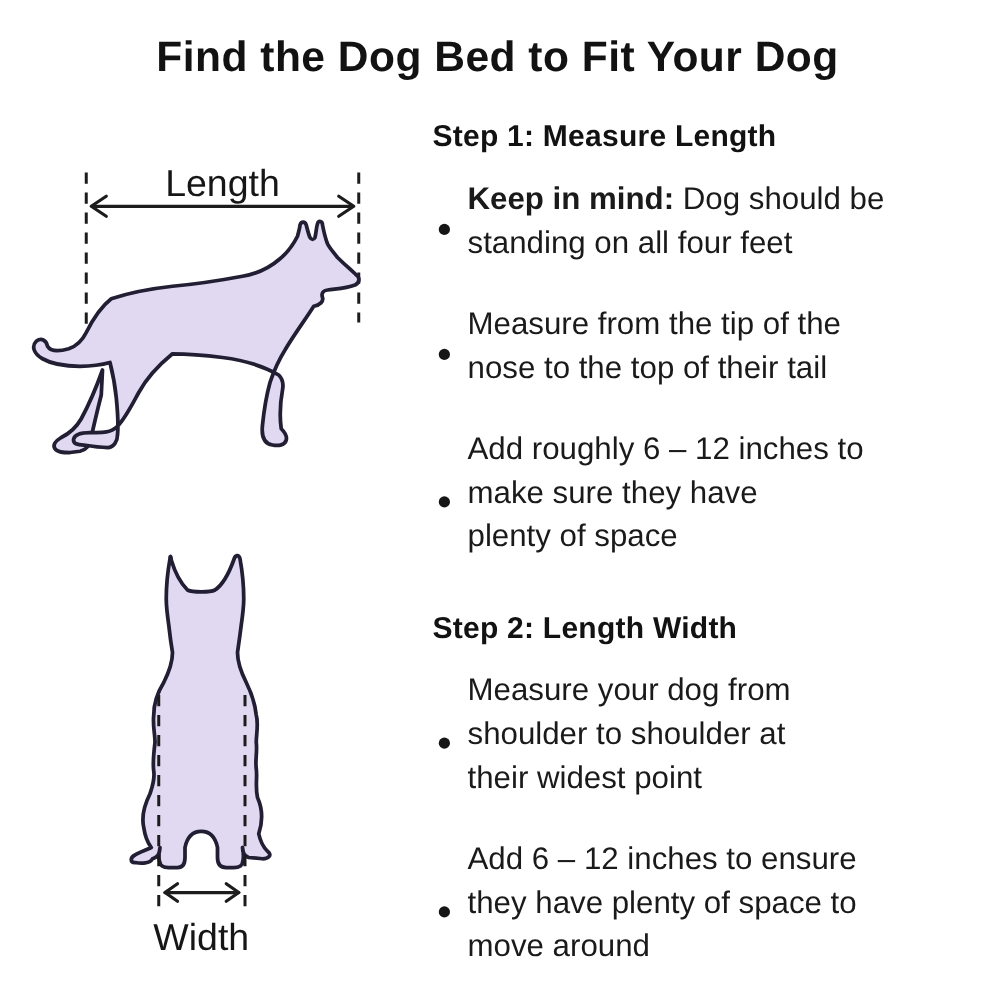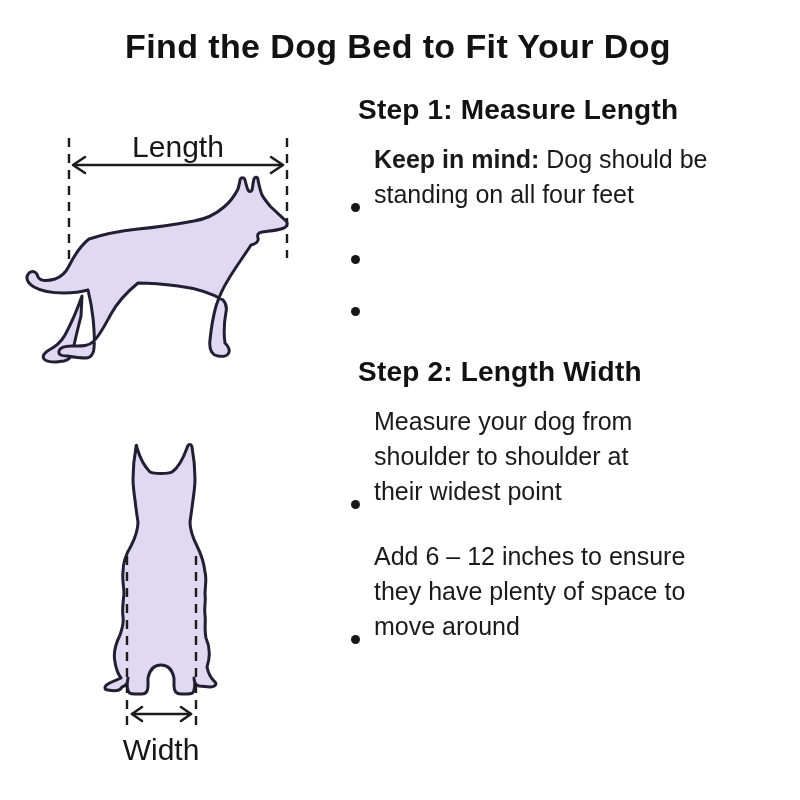--- a/index.html
+++ b/index.html
@@ -32,31 +32,31 @@
     fill: #161616;
     text-anchor: middle;
   }
   .instructions {
     position: absolute;
     left: 346px;
     top: 92px;
     width: 446px;
   }
   .instructions h2 {
-    font-size: 28px;
+    font-size: 24px;
     line-height: 36px;
     font-weight: 700;
-    margin: 0 0 14px 12px;
+    margin: 0 0 14px 0;
     letter-spacing: 0.2px;
     color: #121212;
   }
   .instructions h2.step2 { margin-top: 38px; }
   .bullet {
     display: flex;
-    align-items: flex-end;
+    align-items: center;
     margin-bottom: 30px;
   }
   .bullet:last-child { margin-bottom: 16px; }
   .bullet .dot {
     flex: 0 0 9px;
     width: 9px; height: 9px;
     border-radius: 50%;
     background: #161616;
     margin: 13px 14px 0 5px;
   }
@@ -199,24 +199,29 @@
     <h2>Step 1: Measure Length</h2>
 
     <div class="bullet">
       <span class="dot"></span>
       <p><span class="b">Keep in mind:</span><span> Dog should be
 standing on all four feet</span></p>
     </div>
 
     <div class="bullet">
       <span class="dot"></span>
-    </div>
-
-    <div class="bullet">
-      <span class="dot"></span>
+      <p>Measure from the tip of the
+nose to the top of their tail</p>
+    </div>
+
+    <div class="bullet">
+      <span class="dot"></span>
+      <p>Add roughly 6 – 12 inches to
+make sure they have
+plenty of space</p>
     </div>
 
     <h2 class="step2">Step 2: Length Width</h2>
 
     <div class="bullet">
       <span class="dot"></span>
       <p>Measure your dog from
 shoulder to shoulder at
 their widest point</p>
     </div>

